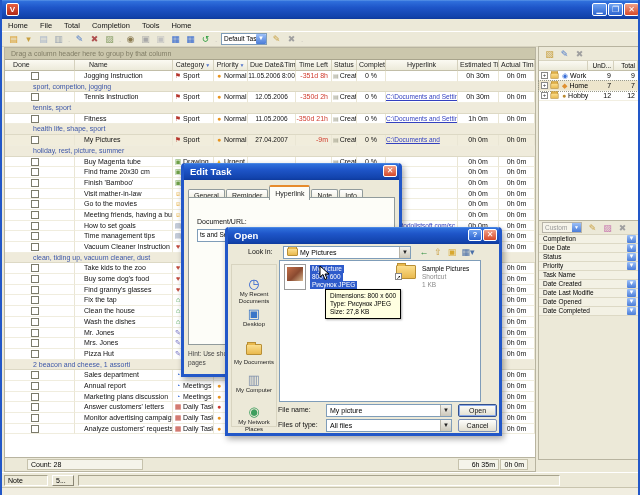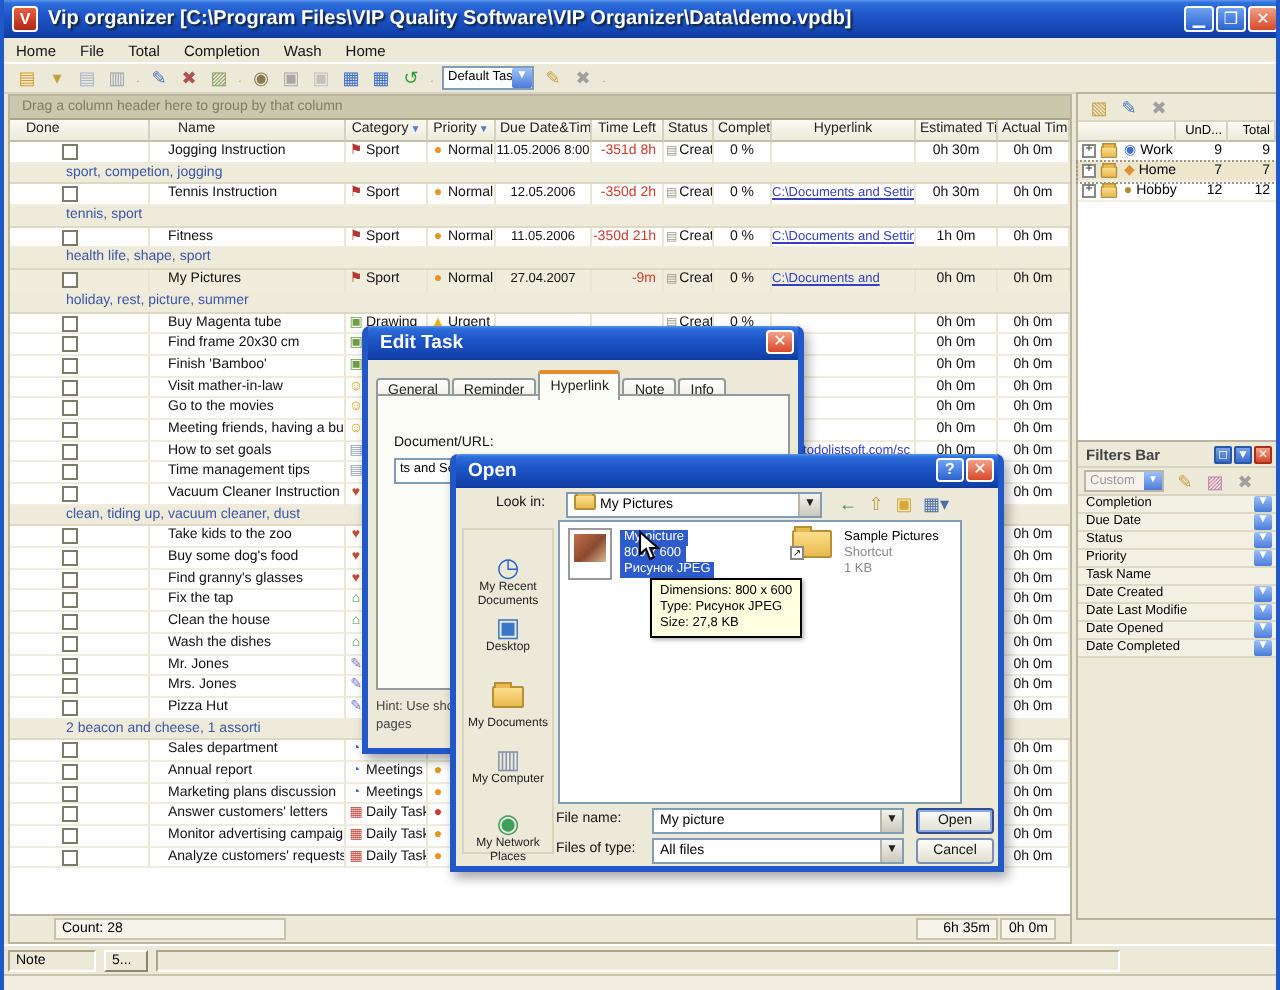--- a/index.html
+++ b/index.html
@@ -112,34 +112,33 @@
   .pbtn2.def{box-shadow:0 0 0 1px #89A8E8 inset;border-color:#33508C;}
   .cursor{z-index:50;pointer-events:none;}
 </style>
 </head>
 <body>
 
 <div class="win">
 
   <div class="abs titlebar tgrad">
     <span class="appico">V</span>
-    <span class="ttxt">Vip organizer [C:\Program Files\VIP Quality Software\VIP Organizer\Data\demo.vpdb]</span>
     <span class="capbtns">
       <span class="cbtn">▁</span>
       <span class="cbtn">❐</span>
       <span class="cbtn close">✕</span>
     </span>
   </div>
 
   <div class="abs menubar" id="menubar">
       <span class="mitem">Home</span>
       <span class="mitem">File</span>
       <span class="mitem">Total</span>
       <span class="mitem">Completion</span>
-      <span class="mitem">Wash</span>
+      <span class="mitem">Tools</span>
       <span class="mitem">Home</span>
     </div>
   <div class="abs toolbar" id="toolbar">
       <span class="tico" style="color: rgb(217, 156, 43);">▤</span>
       <span class="tico" style="color: rgb(200, 160, 64);">▾</span>
       <span class="tico" style="color: rgb(168, 180, 200);">▤</span>
       <span class="tico" style="color: rgb(154, 164, 176);">▥</span>
       <span class="tsep">.</span>
       <span class="tico" style="color: rgb(74, 120, 200);">✎</span>
       <span class="tico" style="color: rgb(176, 80, 80);">✖</span>
@@ -647,28 +646,20 @@
         <div class="catrow">
           <span class="expbox">+</span>
           <span class="fold sm" style="transform: scale(0.75);"></span>
           <span style="color: rgb(184, 136, 46); font-size: 7px; margin: 0px 2px;">●</span>
           <span style="flex: 1 1 0%;">Hobby</span>
           <span class="num" style="width: 26px;">12</span>
           <span class="num" style="width: 24px;">12</span>
         </div>
       </div>
 
-    <div class="ptitle">
-      <span>Filters Bar</span>
-      <span class="pbtns">
-        <span class="pbtn">◻</span>
-        <span class="pbtn">▼</span>
-        <span class="pbtn close">✕</span>
-      </span>
-    </div>
     <div class="ptools">
       <span class="fcombo"><span>Custom</span><span class="arr" style="position:absolute;right:0;top:0;width:9px;height:9px;background:linear-gradient(#9CC0F8,#4A7CD8);color:#fff;font-size:5px;line-height:8px;text-align:center;">▼</span></span>
       <span class="tico" style="color:#C8A040;">✎</span>
       <span class="tico" style="color:#C87AB0;">▨</span>
       <span class="tico" style="color:#A0A0A0;">✖</span>
     </div>
     <div id="filterlist">
         <div class="fitem">
           <span>Completion</span>
           <span class="fchev">▼</span>

